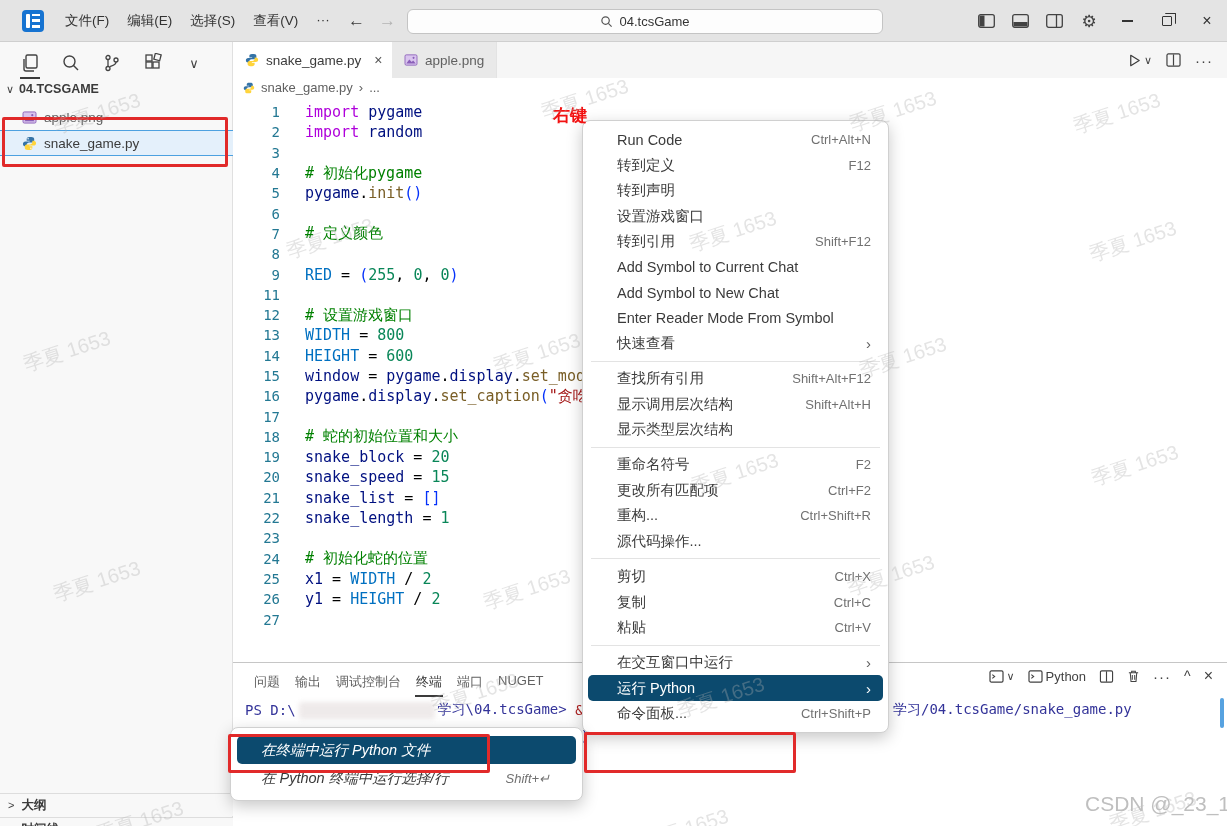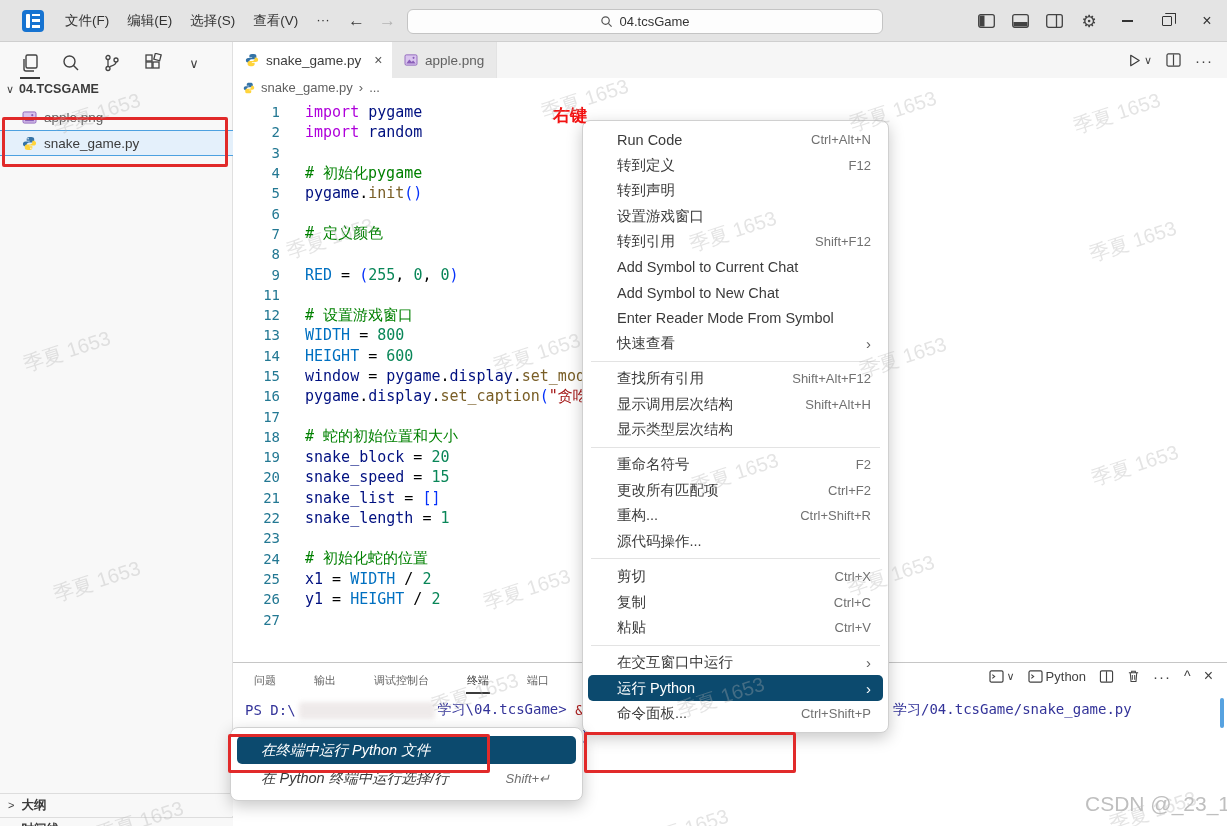--- a/index.html
+++ b/index.html
@@ -54,21 +54,21 @@
   .editor-bg{position:absolute;left:233px;top:78px;width:994px;height:584px;background:#fff;}
   .code-area{position:absolute;left:233px;top:102px;width:994px;}
   .code-line{display:flex;height:20.3px;align-items:center;font-family:"DejaVu Sans Mono",monospace;font-size:15px;white-space:pre;}
   .ln{width:47px;text-align:right;color:#237893;font-size:14px;flex:none;}
   .code-text{padding-left:25px;}
   .tok-k{color:#af00db}.tok-m{color:#001080}.tok-f{color:#795e26}.tok-c{color:#008000}
   .tok-n{color:#098658}.tok-s{color:#a31515}.tok-t{color:#0070c1}.tok-p{color:#0431fa}.tok-o{color:#000}
 
   
   .panel{position:absolute;left:233px;top:662px;width:994px;height:164px;background:#fff;border-top:1px solid #c6c6c6;}
-  .panel-tabs{position:absolute;left:20px;top:6px;display:flex;gap:36px;font-size:11px;color:#616161;}
+  .panel-tabs{position:absolute;left:20px;top:6px;display:flex;gap:13px;font-size:13px;color:#616161;}
   .ptab{padding:4px 1px 6px;position:relative;}
   .ptab.active{color:#3b3b3b;}
   .ptab.active:after{content:"";position:absolute;left:0;bottom:0;width:100%;height:1.6px;background:#3b3b3b;}
   .panel-actions{position:absolute;right:14px;top:4px;display:flex;align-items:center;gap:13px;color:#424242;font-size:13px;}
   .paction{display:flex;align-items:center;gap:3px;}
   .term-line{position:absolute;font-family:"DejaVu Sans Mono",monospace;font-size:14px;color:#333399;white-space:pre;display:flex;align-items:center;}
   .blurbox{display:inline-block;width:136px;height:17px;background:#e9e3e3;border-radius:2px;filter:blur(2.5px);opacity:.75;margin:0 3px;}
   .amp{color:#b02020}.cmdpath{color:#0451a5}
   .blue-dot{position:absolute;width:9px;height:9px;border-radius:50%;background:#1b66c9;}
   .term-scrollbar{position:absolute;right:3px;width:4px;height:30px;background:#57a2e0;border-radius:2px;}

